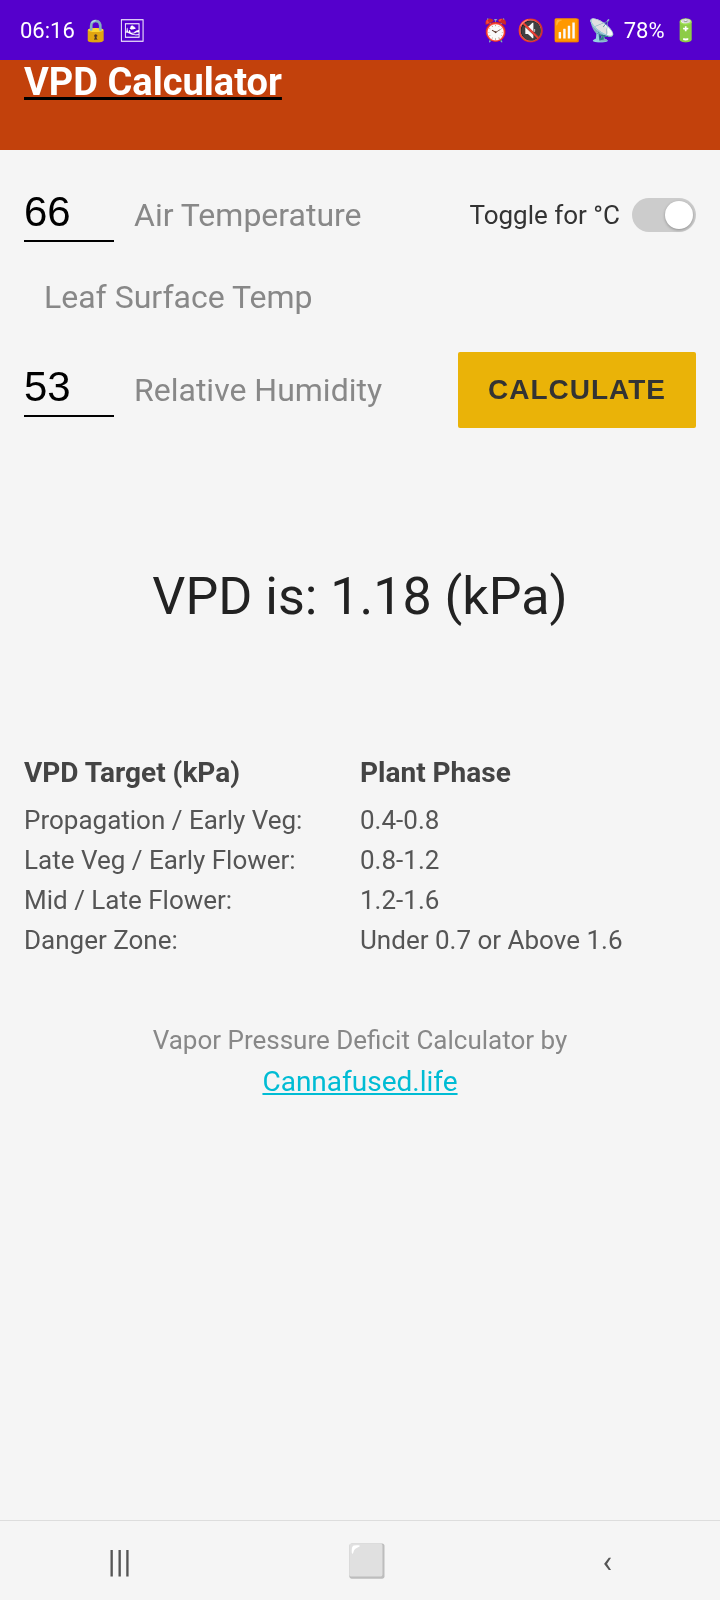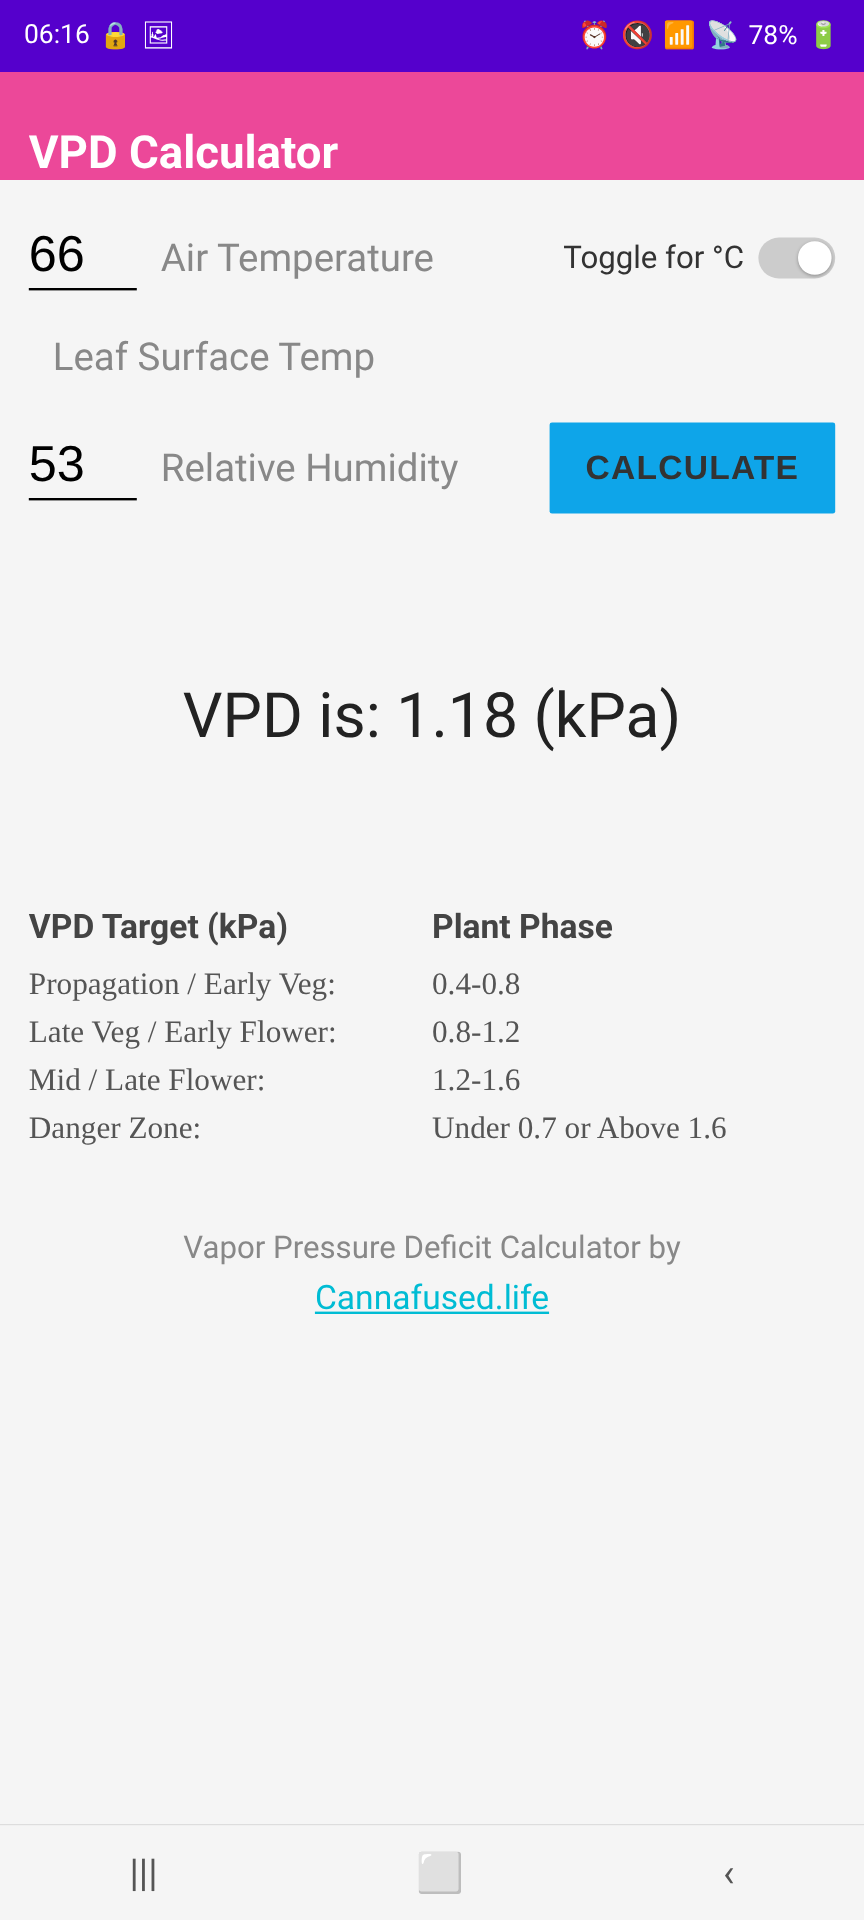--- a/index.html
+++ b/index.html
@@ -17,31 +17,32 @@
       width: 100%;
       height: 60px;
       background: #5500cc;
       display: flex;
       align-items: center;
       justify-content: space-between;
       padding: 0 20px;
       color: white;
       font-size: 22px;
     }
-    .status-left { display: flex; gap: 8px; }
+    .status-left { display: flex; align-items: center; gap: 8px; }
     .status-right { display: flex; align-items: center; gap: 8px; }
 
     
     .app-header {
       width: 100%;
       height: 90px;
-      background: #ec4899;
-      display: flex;
-      align-items: flex-end;
+      background: #c2410c;
+      display: flex;
+      align-items: flex-start;
       padding: 0 24px;
+      text-decoration: underline;
     }
     .app-title {
       color: white;
       font-size: 38px;
       font-weight: bold;
     }
 
     
     .main-content {
       background: #f5f5f5;
@@ -106,21 +107,21 @@
       background: white;
       border-radius: 50%;
       position: absolute;
       top: 3px;
       right: 3px;
       box-shadow: 0 1px 3px rgba(0,0,0,0.3);
     }
 
     
     .calculate-btn {
-      background: #0ea5e9;
+      background: #eab308;
       border: none;
       padding: 22px 30px;
       font-size: 28px;
       font-weight: bold;
       color: #333;
       cursor: pointer;
       letter-spacing: 1px;
       border-radius: 2px;
     }
 
@@ -150,21 +151,20 @@
       font-size: 28px;
       color: #444;
       font-weight: bold;
     }
     .ref-col-header:first-child { flex: 1; }
     .ref-col-header:last-child { flex: 1; }
 
     .reference-row {
       display: flex;
       margin-bottom: 10px;
-      font-family: Liberation Serif, serif;
     }
     .ref-cell {
       font-size: 26px;
       color: #555;
     }
     .ref-cell:first-child { flex: 1; }
     .ref-cell:last-child { flex: 1; }
 
     
     .footer {

